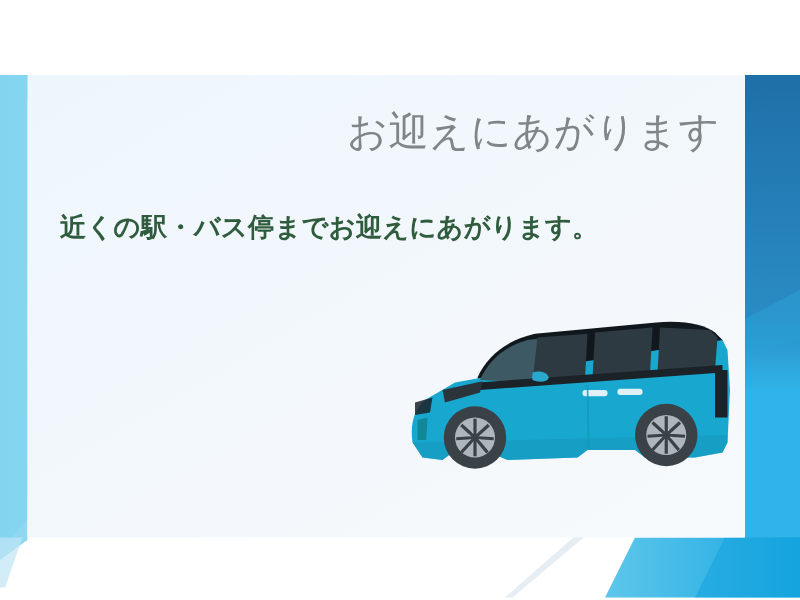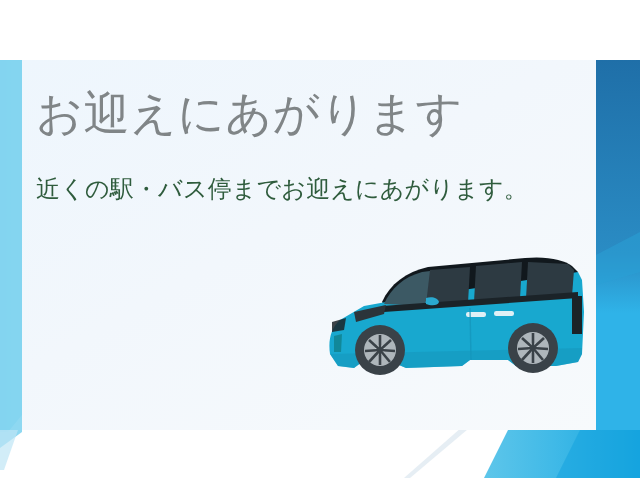--- a/index.html
+++ b/index.html
@@ -41,33 +41,34 @@
 
   
   #text-block {
     position: absolute;
     left: 14px;
     top: 28px;
     width: 540px;
   }
   #title {
     margin: 0;
-    font-size: 46px;
+    font-size: 32px;
     line-height: 1.12;
     font-weight: 400;
     color: #808587;
     letter-spacing: 0.5px;
     white-space: nowrap;
+    text-align: right;
   }
   #subtitle {
-    margin: 0;
+    margin: 12px;
     padding-top: 30px;
-    font-size: 24px;
+    font-size: 21px;
     line-height: 1.62;
-    font-weight: 400;
+    font-weight: 700;
     color: #2f5c3d;
     letter-spacing: 0.2px;
   }
   #subtitle .sub-line { display: block; white-space: nowrap; }
 
   
   #vehicle {
     position: absolute;
     left: 298px;
     top: 190px;

